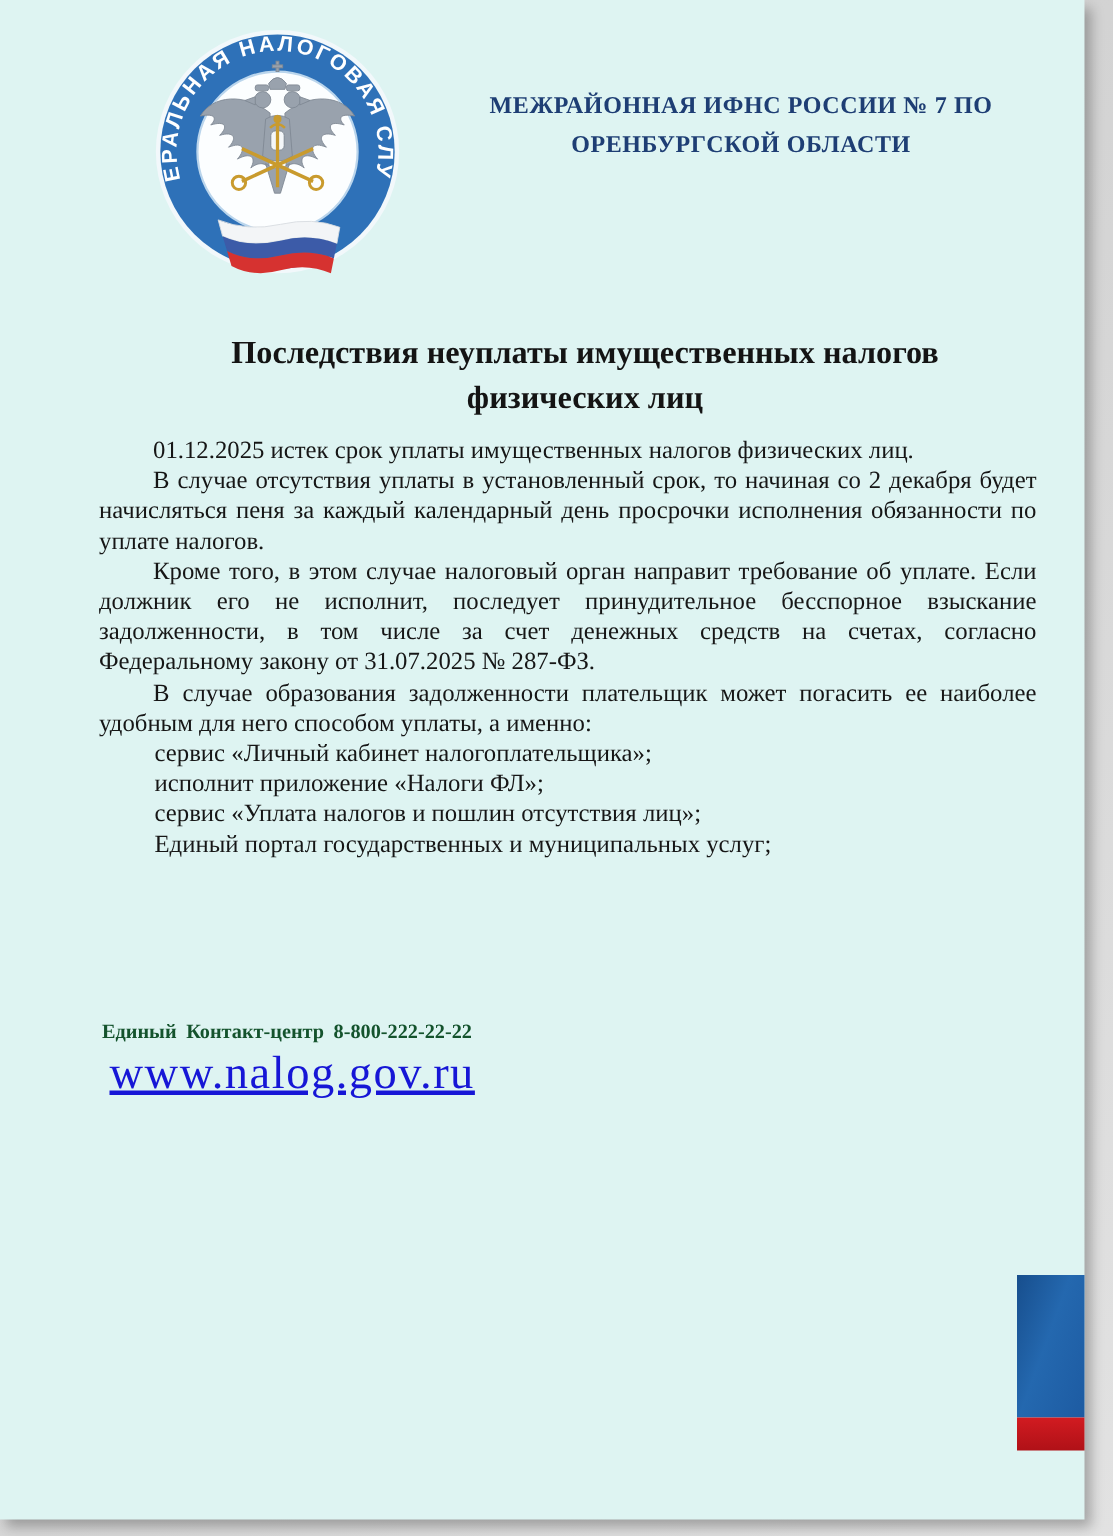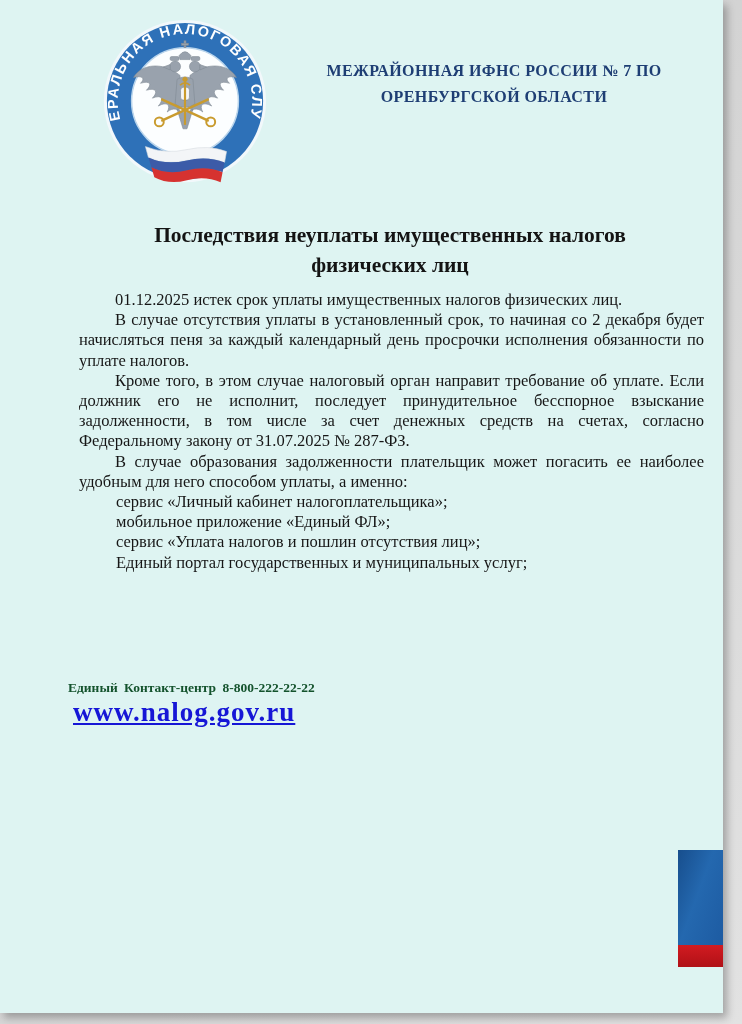--- a/index.html
+++ b/index.html
@@ -23,32 +23,32 @@
   }
   
   .title{
     position:absolute;left:80px;top:220px;width:620px;
     text-align:center;color:#141414;font-weight:bold;
     font-size:21.5px;line-height:30px;
   }
   
   .bodytext{
     position:absolute;left:66px;top:290px;width:625px;
-    color:#161616;font-size:16.5px;line-height:20.2px;margin-left:13px;
+    color:#161616;font-size:16.5px;line-height:20.2px;
   }
   .para{margin:0;text-indent:36px;text-align:justify;}
   .opt{margin:0;padding-left:37px;text-align:left;}
   
   .contact{
     position:absolute;left:68px;top:680px;
     color:#14532d;font-weight:bold;font-size:13.5px;word-spacing:3px;
   }
   .url{
     position:absolute;left:73px;top:697px;
-    color:#1616d6;font-weight:bold;font-size:27px;
+    color:#1616d6;font-weight:normal;font-size:31px;
     text-decoration:underline;letter-spacing:1px;cursor:pointer;
   }
   
   .stripe{position:absolute;left:678px;top:850px;width:45px;height:117px;}
   .stripe-blue{
     width:100%;height:95px;
     background:linear-gradient(110deg,#174e8d 0%,#2468af 45%,#1d5ba2 100%);
   }
   .stripe-red{
     width:100%;height:22px;
@@ -120,21 +120,21 @@
     <div>Последствия неуплаты имущественных налогов</div>
     <div>физических лиц</div>
   </div>
 
   <div class="bodytext">
     <p class="para">01.12.2025 истек срок уплаты имущественных налогов физических лиц.</p>
     <p class="para">В случае отсутствия уплаты в установленный срок, то начиная со 2 декабря будет начисляться пеня за каждый календарный день просрочки исполнения обязанности по уплате налогов.</p>
     <p class="para">Кроме того, в этом случае налоговый орган направит требование об уплате. Если должник его не исполнит, последует принудительное бесспорное взыскание задолженности, в том числе за счет денежных средств на счетах, согласно Федеральному закону от 31.07.2025 № 287-ФЗ.</p>
     <p class="para">В случае образования задолженности плательщик может погасить ее наиболее удобным для него способом уплаты, а именно:</p>
     <div class="opt">сервис «Личный кабинет налогоплательщика»;</div>
-    <div class="opt">мобильное приложение «Единый ФЛ»;</div>
+    <div class="opt">исполнит приложение «Налоги ФЛ»;</div>
     <div class="opt">сервис «Уплата налогов и пошлин отсутствия лиц»;</div>
     <div class="opt">Единый портал государственных и муниципальных услуг;</div>
   </div>
 
   <div class="contact">Единый Контакт-центр 8-800-222-22-22</div>
   <a class="url">www.nalog.gov.ru</a>
 
   <div class="stripe">
     <div class="stripe-blue"></div>
     <div class="stripe-red"></div>

